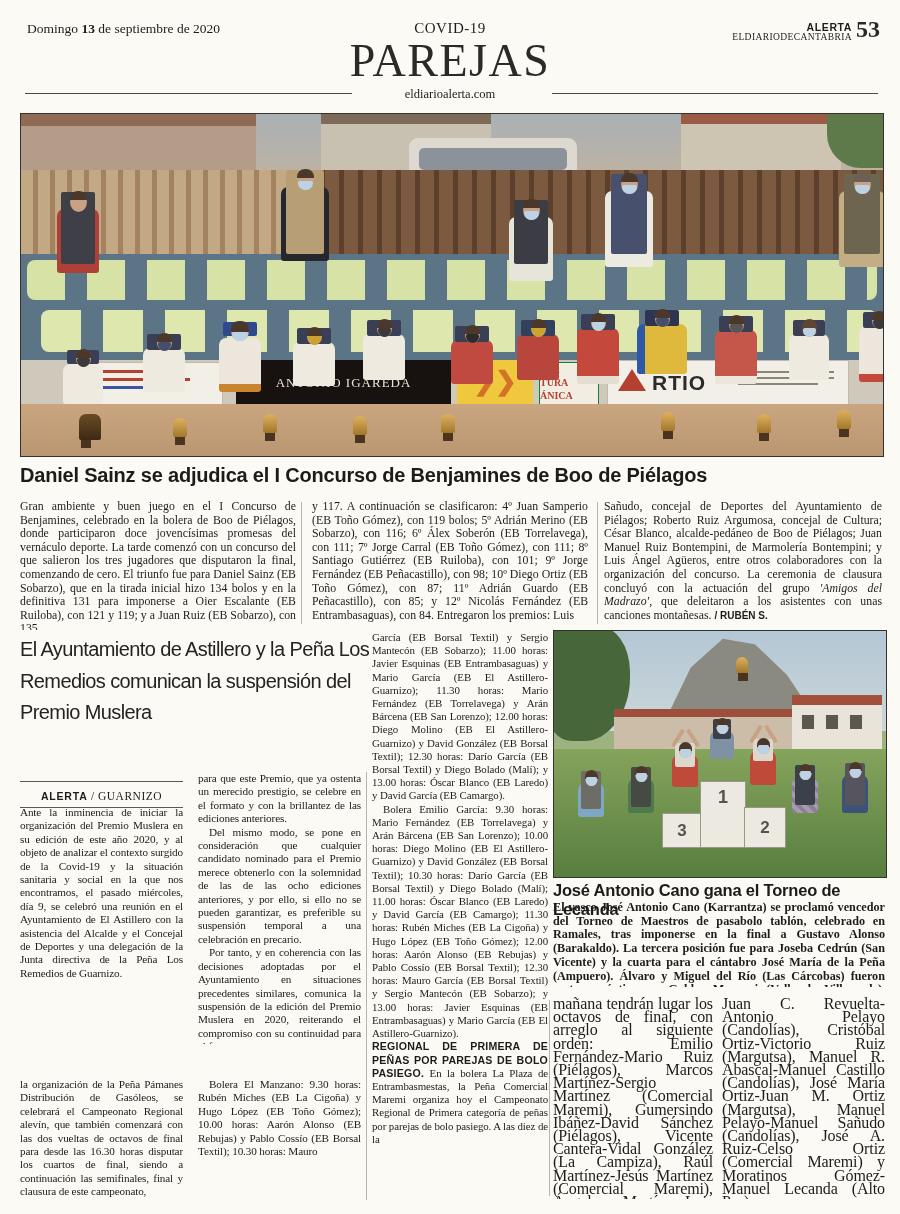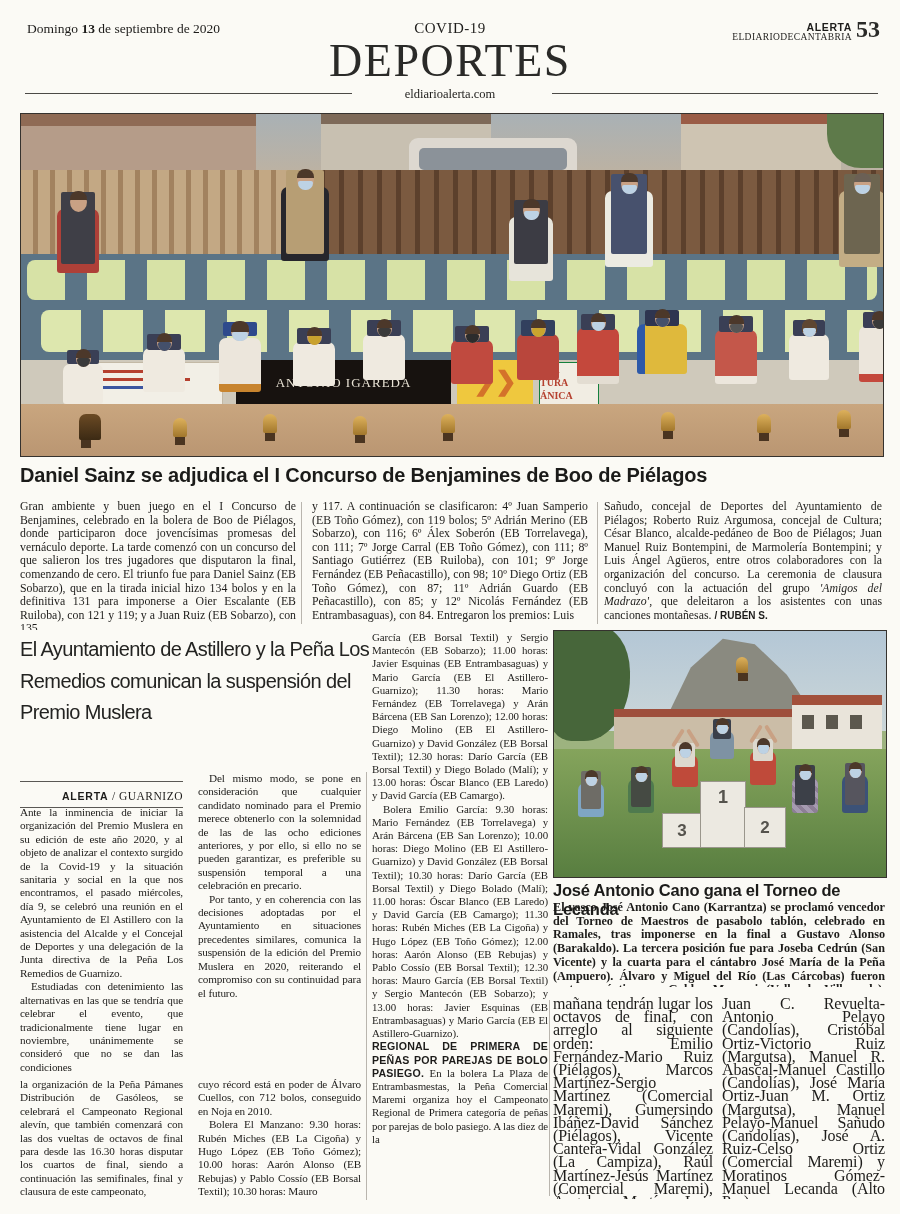--- a/index.html
+++ b/index.html
@@ -19,21 +19,21 @@
   .coltxt{ text-align:justify; overflow:hidden;}
   .coltxt p{margin:0;}
   .coltxt p.ind{text-indent:11px;}
   .main-col{font-size:11.8px;line-height:13.6px;}
   .narrow{font-size:11.2px;line-height:13.4px;letter-spacing:-.15px;}
   .midcol{font-size:10.9px;line-height:13.2px;letter-spacing:-.1px;}
   .botcol{font-size:16px;line-height:13.2px;letter-spacing:-.1px;}
   .vrule{width:1px;background:#b9b5ae;}
   .headline-main{font-family:"Liberation Sans",sans-serif;font-weight:bold;font-size:20px;letter-spacing:-.2px;color:#1b1b19;}
   .headline-left{font-family:"Liberation Sans",sans-serif;font-weight:400;font-size:20px;line-height:31.5px;letter-spacing:-.6px;color:#232321;}
-  .byline{border-top:1px solid #5a5854;border-bottom:1px solid #5a5854;padding:4px 0 3px 0;text-align:right;}
+  .byline{border-top:1px solid #5a5854;border-bottom:1px solid #5a5854;padding:4px 0 3px 0;text-align:center;}
   .byline .b1{font-family:"Liberation Sans",sans-serif;font-weight:bold;font-size:10.5px;letter-spacing:.8px;}
   .byline .b2{font-size:11.5px;letter-spacing:.5px;}
   .runin{font-family:"Liberation Sans",sans-serif;font-weight:bold;font-size:10.6px;letter-spacing:.2px;}
   .cap-title{font-family:"Liberation Sans",sans-serif;font-weight:bold;font-size:16.5px;letter-spacing:-.2px;color:#1b1b19;}
   .cap-body{font-size:12.2px;line-height:13.7px;font-weight:bold;text-align:justify;overflow:hidden;}
   .author{font-family:"Liberation Sans",sans-serif;font-weight:bold;font-size:10px;}
   .it{font-style:italic;}
   
   .photo{border:1px solid #35322e;overflow:hidden;background:#b8a98f;}
   .photo *{position:absolute;}
@@ -50,21 +50,21 @@
   .arm.r{right:-3px;transform:rotate(-32deg);}
   .cup{position:absolute;width:14px;height:19px;background:linear-gradient(#ddb15c,#a2772c);border-radius:7px 7px 2px 2px;}
   .cup:after{content:"";position:absolute;left:2px;bottom:-8px;width:10px;height:8px;background:#4a3420;}
   .pbox{background:#ece9e1;border:1px solid #9a968c;color:#55534d;font-family:"Liberation Sans",sans-serif;font-weight:bold;text-align:center;}
 </style>
 </head>
 <body>
 
 <div class="abs date-line"><span>Domingo </span><b>13</b><span> de septiembre de 2020</span></div>
 <div class="abs kicker">COVID-19</div>
-<div class="abs section-title">DEPORTES</div>
+<div class="abs section-title">PAREJAS</div>
 <div class="abs site-url">eldiarioalerta.com</div>
 <div class="abs hrule" style="left:25px;width:327px;"></div>
 <div class="abs hrule" style="left:552px;width:326px;"></div>
 <div class="abs mast mast-brand">ALERTA</div>
 <div class="abs mast mast-paper">ELDIARIODECANTABRIA</div>
 <div class="abs page-num">53</div>
 
 <div class="abs photo" style="left:20px;top:113px;width:862px;height:342px;">
   <div style="left:0;top:0;width:862px;height:60px;background:linear-gradient(#a9b1b5,#bdb2a2);"></div>
   <div style="left:0;top:0;width:235px;height:56px;background:#b59c89;border-top:12px solid #8f6b55;"></div>
@@ -81,20 +81,27 @@
   <div style="left:20px;top:196px;width:836px;height:42px;background:repeating-linear-gradient(90deg,#dde7ae 0 40px,rgba(91,116,134,0) 40px 62px);border-radius:8px;"></div>
   <div style="left:0;top:246px;width:862px;height:46px;background:#cfc9bb;"></div>
   <div style="left:50px;top:248px;width:150px;height:42px;background:#f2efe6;border:1px solid #c3b9a6;">
     <div style="left:8px;top:7px;width:90px;height:3px;background:#b5402f;"></div>
     <div style="left:8px;top:15px;width:110px;height:3px;background:#b5402f;"></div>
     <div style="left:8px;top:23px;width:80px;height:3px;background:#3b55a0;"></div>
   </div>
   <div style="left:215px;top:246px;width:215px;height:46px;background:#17120f;color:#e9e3d5;font-size:13px;letter-spacing:1px;text-align:center;line-height:46px;"><span style="position:static;">ANTONIO IGAREDA</span></div>
   <div style="left:436px;top:246px;width:76px;height:46px;background:#efc83e;color:#d4722a;font-size:26px;font-weight:bold;text-align:center;line-height:44px;"><span style="position:static;">❯❯</span></div>
   <div style="left:518px;top:248px;width:58px;height:42px;background:#f1ede3;border:1px solid #15803d;color:#b5402f;font-size:10px;line-height:13px;font-weight:bold;"><span style="position:static;">APA<br>TURA<br>ÁNICA</span></div>
+  <div style="left:586px;top:246px;width:240px;height:46px;background:#f2efe8;border:1px solid #c3b9a6;">
+    <div style="left:10px;top:8px;width:0;height:0;border-left:14px solid transparent;border-right:14px solid transparent;border-bottom:22px solid #b5402f;"></div>
+    <div style="left:44px;top:10px;font-family:'Liberation Sans',sans-serif;font-weight:bold;font-size:21px;color:#2b2b2b;letter-spacing:1px;position:absolute;"><span style="position:static;">RTIO</span></div>
+    <div style="left:130px;top:10px;width:96px;height:2px;background:#8b8678;"></div>
+    <div style="left:130px;top:16px;width:96px;height:2px;background:#8b8678;"></div>
+    <div style="left:130px;top:22px;width:80px;height:2px;background:#8b8678;"></div>
+  </div>
   <div style="left:0;top:290px;width:862px;height:52px;background:linear-gradient(#c9a67f,#ba9672);"></div>
 
   <div class="fig" style="left:36px;top:78px;">
       <div class="head">
         <div class="hair"></div>
       </div>
       <div class="torso" style="width:42px;height:64px;background:#ae4038;"></div>
       <div class="legs" style="width:34px;height:72px;background:#3f3f47;"></div>
     </div>
   <div class="fig" style="left:260px;top:56px;">
@@ -250,32 +257,31 @@
 <div class="abs coltxt main-col" style="left:604px;top:500px;width:278px;height:130px;">
   <p><span>Sañudo, concejal de Deportes del Ayuntamiento de Piélagos; Roberto Ruiz Argumosa, concejal de Cultura; César Blanco, alcalde-pedáneo de Boo de Piélagos; Juan Manuel Ruiz Bontempini, de Marmolería Bontempini; y Luis Ángel Agüeros, entre otros colaboradores con la organización del concurso. La ceremonia de clausura concluyó con la actuación del grupo </span><span class="it">'Amigos del Madrazo'</span><span>, que deleitaron a los asistentes con unas canciones montañesas. </span><span class="author">/ RUBÉN S.</span></p>
 </div>
 
 <div class="abs headline-left" style="left:20px;top:634px;width:350px;height:130px;overflow:hidden;">El Ayuntamiento de Astillero y la Peña Los Remedios comunican la suspensión del Premio Muslera</div>
 
 <div class="abs byline" style="left:20px;top:781px;width:163px;"><span class="b1">ALERTA</span><span class="b2"> / GUARNIZO</span></div>
 
 <div class="abs coltxt narrow" style="left:20px;top:806px;width:163px;height:266px;">
   <p>Ante la inminencia de iniciar la organización del Premio Muslera en su edición de este año 2020, y al objeto de analizar el contexto surgido de la Covid-19 y la situación sanitaria y social en la que nos encontramos, el pasado miércoles, día 9, se celebró una reunión en el Ayuntamiento de El Astillero con la asistencia del Alcalde y el Concejal de Deportes y una delegación de la Junta directiva de la Peña Los Remedios de Guarnizo.</p>
-  <p class="ind">Estudiadas con detenimiento las alternativas en las que se tendría que celebrar el evento, que tradicionalmente tiene lugar en noviembre, unánimemente se consideró que no se dan las condiciones</p>
 </div>
 <div class="abs coltxt narrow" style="left:198px;top:772px;width:163px;height:272px;">
+  <p>para que este Premio, que ya ostenta un merecido prestigio, se celebre en el formato y con la brillantez de las ediciones anteriores.</p>
   <p class="ind">Del mismo modo, se pone en consideración que cualquier candidato nominado para el Premio merece obtenerlo con la solemnidad de las de las ocho ediciones anteriores, y por ello, si ello no se pueden garantizar, es preferible su suspensión temporal a una celebración en precario.</p>
   <p class="ind">Por tanto, y en coherencia con las decisiones adoptadas por el Ayuntamiento en situaciones precedentes similares, comunica la suspensión de la edición del Premio Muslera en 2020, reiterando el compromiso con su continuidad para el futuro.</p>
 </div>
 
 <div class="abs coltxt narrow" style="left:20px;top:1078px;width:163px;height:132px;">
     <p>la organización de la Peña Pámanes Distribución de Gasóleos, se celebrará el Campeonato Regional alevín, que también comenzará con las dos vueltas de octavos de final para desde las 16.30 horas disputar los cuartos de final, siendo a continuación las semifinales, final y clausura de este campeonato,</p>
   </div>
 <div class="abs coltxt narrow" style="left:198px;top:1078px;width:163px;height:132px;">
-  <p>cuyo récord está en poder de Álvaro Cuellos, con 712 bolos, conseguido en Noja en 2010.</p>
   <p class="ind">Bolera El Manzano: 9.30 horas: Rubén Miches (EB La Cigoña) y Hugo López (EB Toño Gómez); 10.00 horas: Aarón Alonso (EB Rebujas) y Pablo Cossío (EB Borsal Textil); 10.30 horas: Mauro</p>
 </div>
 
 <div class="abs vrule" style="left:366px;top:772px;height:428px;"></div>
 
 <div class="abs coltxt midcol" style="left:372px;top:631px;width:176px;height:568px;">
   <p>García (EB Borsal Textil) y Sergio Mantecón (EB Sobarzo); 11.00 horas: Javier Esquinas (EB Entrambasaguas) y Mario García (EB El Astillero-Guarnizo); 11.30 horas: Mario Fernández (EB Torrelavega) y Arán Bárcena (EB San Lorenzo); 12.00 horas: Diego Molino (EB El Astillero-Guarnizo) y David González (EB Borsal Textil); 12.30 horas: Darío García (EB Borsal Textil) y Diego Bolado (Malí); y 13.00 horas: Óscar Blanco (EB Laredo) y David García (EB Camargo).</p>
   <p class="ind">Bolera Emilio García: 9.30 horas: Mario Fernández (EB Torrelavega) y Arán Bárcena (EB San Lorenzo); 10.00 horas: Diego Molino (EB El Astillero-Guarnizo) y David González (EB Borsal Textil); 10.30 horas: Darío García (EB Borsal Textil) y Diego Bolado (Malí); 11.00 horas: Óscar Blanco (EB Laredo) y David García (EB Camargo); 11.30 horas: Rubén Miches (EB La Cigoña) y Hugo López (EB Toño Gómez); 12.00 horas: Aarón Alonso (EB Rebujas) y Pablo Cossío (EB Borsal Textil); 12.30 horas: Mauro García (EB Borsal Textil) y Sergio Mantecón (EB Sobarzo); y 13.00 horas: Javier Esquinas (EB Entrambasaguas) y Mario García (EB El Astillero-Guarnizo).</p>
   <p><span class="runin">REGIONAL DE PRIMERA DE PEÑAS POR PAREJAS DE BOLO PASIEGO.</span><span> En la bolera La Plaza de Entrambasmestas, la Peña Comercial Maremi organiza hoy el Campeonato Regional de Primera categoría de peñas por parejas de bolo pasiego. A las diez de la</span></p>
 </div>

